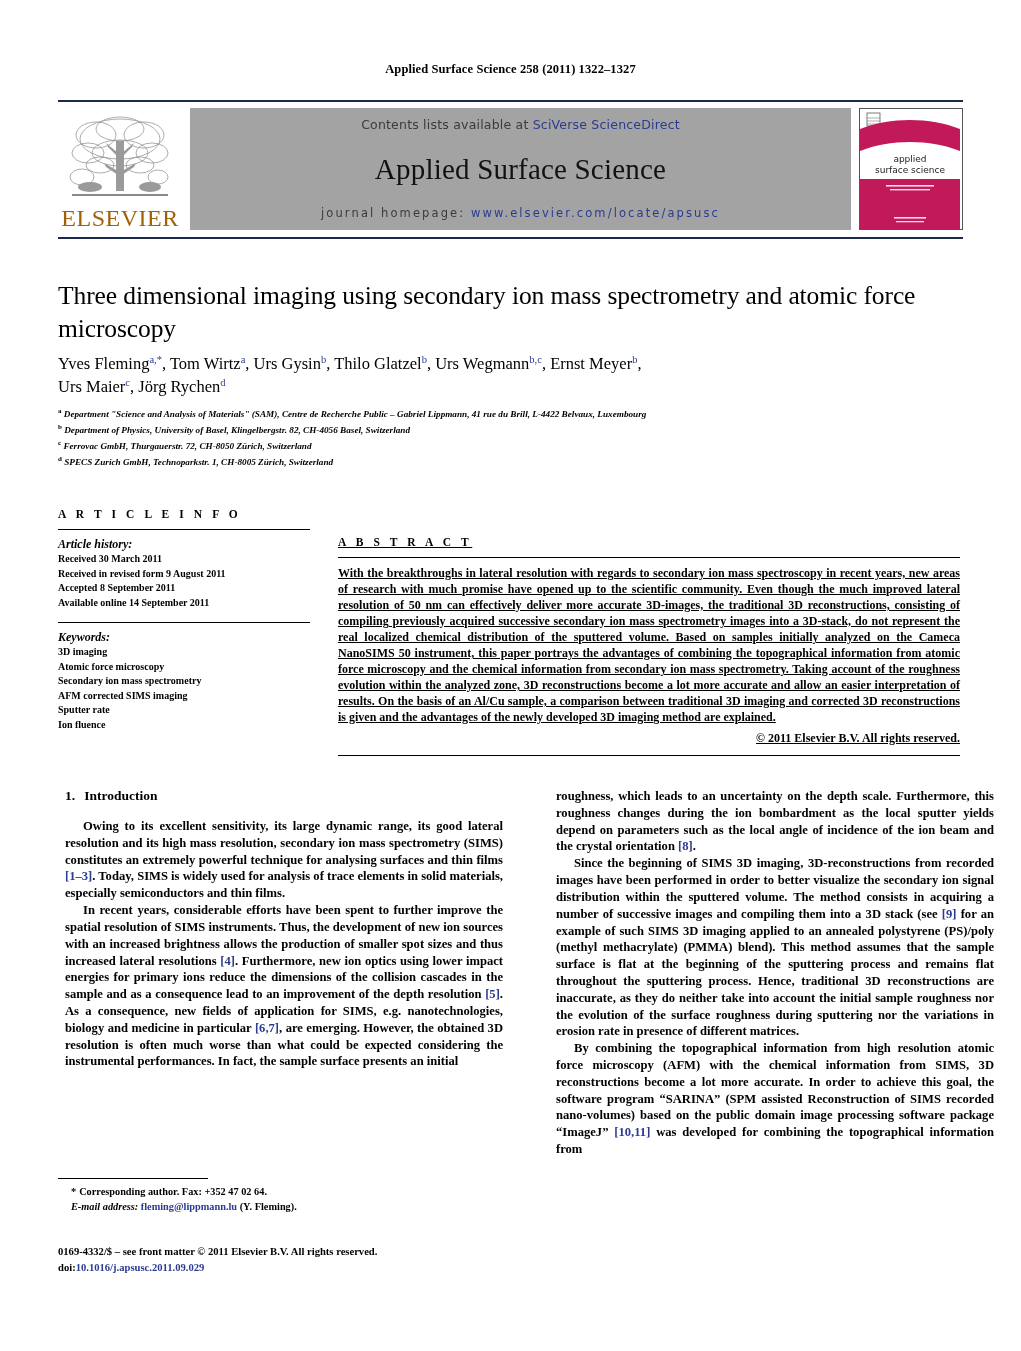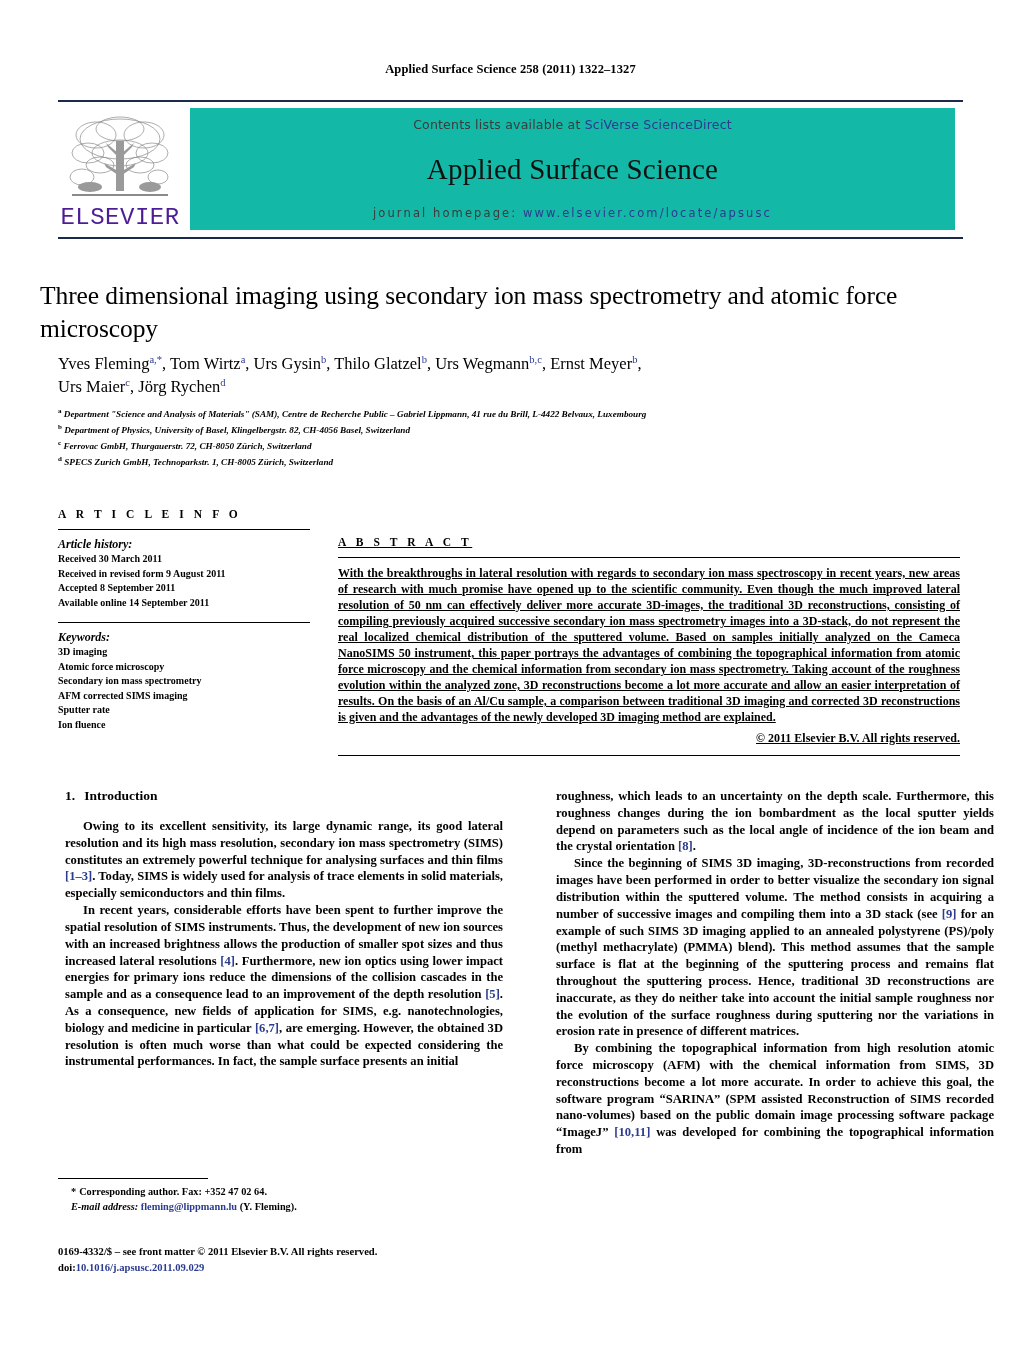--- a/index.html
+++ b/index.html
@@ -50,30 +50,30 @@
     width: 124px;
     flex: 0 0 124px;
     position: relative;
     display: flex;
     flex-direction: column;
     justify-content: flex-end;
     align-items: center;
   }
   .tree-svg { display:block; }
   .elsevier-word {
-    font-family: Liberation Mono, monospace;
-    color: #4c1d95;
+    font-family: Liberation Serif, serif;
+    color: #a16207;
     font-size: 24px;
     letter-spacing: 0.5px;
     line-height: 1;
     margin-top: 1px;
   }
   .banner {
     flex: 1 1 auto;
-    background: #14b8a6;
+    background: #a3a3a3;
     margin: 0 8px 0 8px;
     position: relative;
     display: flex;
     flex-direction: column;
     justify-content: space-between;
     align-items: center;
     padding: 9px 0 10px 0;
     box-sizing: border-box;
   }
   .banner-contents {
@@ -108,21 +108,21 @@
     overflow: hidden;
   }
   .masthead-rule {
     border-bottom: 2.5px solid #1b2a4a;
     margin-top: 7px;
   }
 
   
   .title {
     position: absolute;
-    left: 40px; top: 280px;
+    left: 58px; top: 280px;
     width: 880px;
     font-size: 25.5px;
     line-height: 1.28;
     font-weight: normal;
     letter-spacing: -0.1px;
   }
   .authors {
     position: absolute;
     left: 58px; top: 352px;
     width: 880px;
@@ -297,20 +297,39 @@
       <div class="banner">
         <div class="banner-contents">
           <span>Contents lists available at </span><span class="sd-link">SciVerse ScienceDirect</span>
         </div>
         <div class="banner-title">Applied Surface Science</div>
         <div class="banner-homepage">
           <span>journal  homepage:  </span><span class="url">www.elsevier.com/locate/apsusc</span>
         </div>
       </div>
 
+      <div class="cover-thumb">
+        <svg width="100" height="120" viewBox="0 0 100 120">
+          <rect x="0" y="0" width="100" height="120" fill="#ffffff"></rect>
+          <rect x="0" y="0" width="100" height="14" fill="#ffffff"></rect>
+          <rect x="7" y="4" width="13" height="13" fill="#ffffff" stroke="#444" stroke-width="0.7"></rect>
+          <path d="M7 9 h13 M7 12 h13 M7 15 h13" stroke="#777" stroke-width="0.6"></path>
+          <path d="M0 20 C30 8, 70 8, 100 20 L100 42 C70 30, 30 30, 0 42 Z" fill="#C2195B"></path>
+          <rect x="0" y="42" width="100" height="28" fill="#ffffff"></rect>
+          <text x="50" y="53" text-anchor="middle" font-family="DejaVu Sans, sans-serif" font-size="9" fill="#222">applied</text>
+          <text x="50" y="64" text-anchor="middle" font-family="DejaVu Sans, sans-serif" font-size="9" fill="#222">surface science</text>
+          <rect x="0" y="70" width="100" height="50" fill="#C2195B"></rect>
+          <g fill="#ffffff" opacity="0.85">
+            <rect x="26" y="76" width="48" height="1.6"></rect>
+            <rect x="30" y="80" width="40" height="1.4"></rect>
+            <rect x="34" y="108" width="32" height="1.6"></rect>
+            <rect x="36" y="112" width="28" height="1.3"></rect>
+          </g>
+        </svg>
+      </div>
 
     </div>
     <div class="masthead-rule"></div>
   </div>
 
   <div class="title">Three dimensional imaging using secondary ion mass spectrometry and atomic force microscopy</div>
 
   <div class="authors">
     <span><span>Yves Fleming</span><sup>a,*</sup>, <span>Tom Wirtz</span><sup>a</sup>, <span>Urs Gysin</span><sup>b</sup>, <span>Thilo Glatzel</span><sup>b</sup>, <span>Urs Wegmann</span><sup>b,c</sup>, <span>Ernst Meyer</span><sup>b</sup>, </span><br>
     <span><span>Urs Maier</span><sup>c</sup>, <span>Jörg Rychen</span><sup>d</sup></span>

